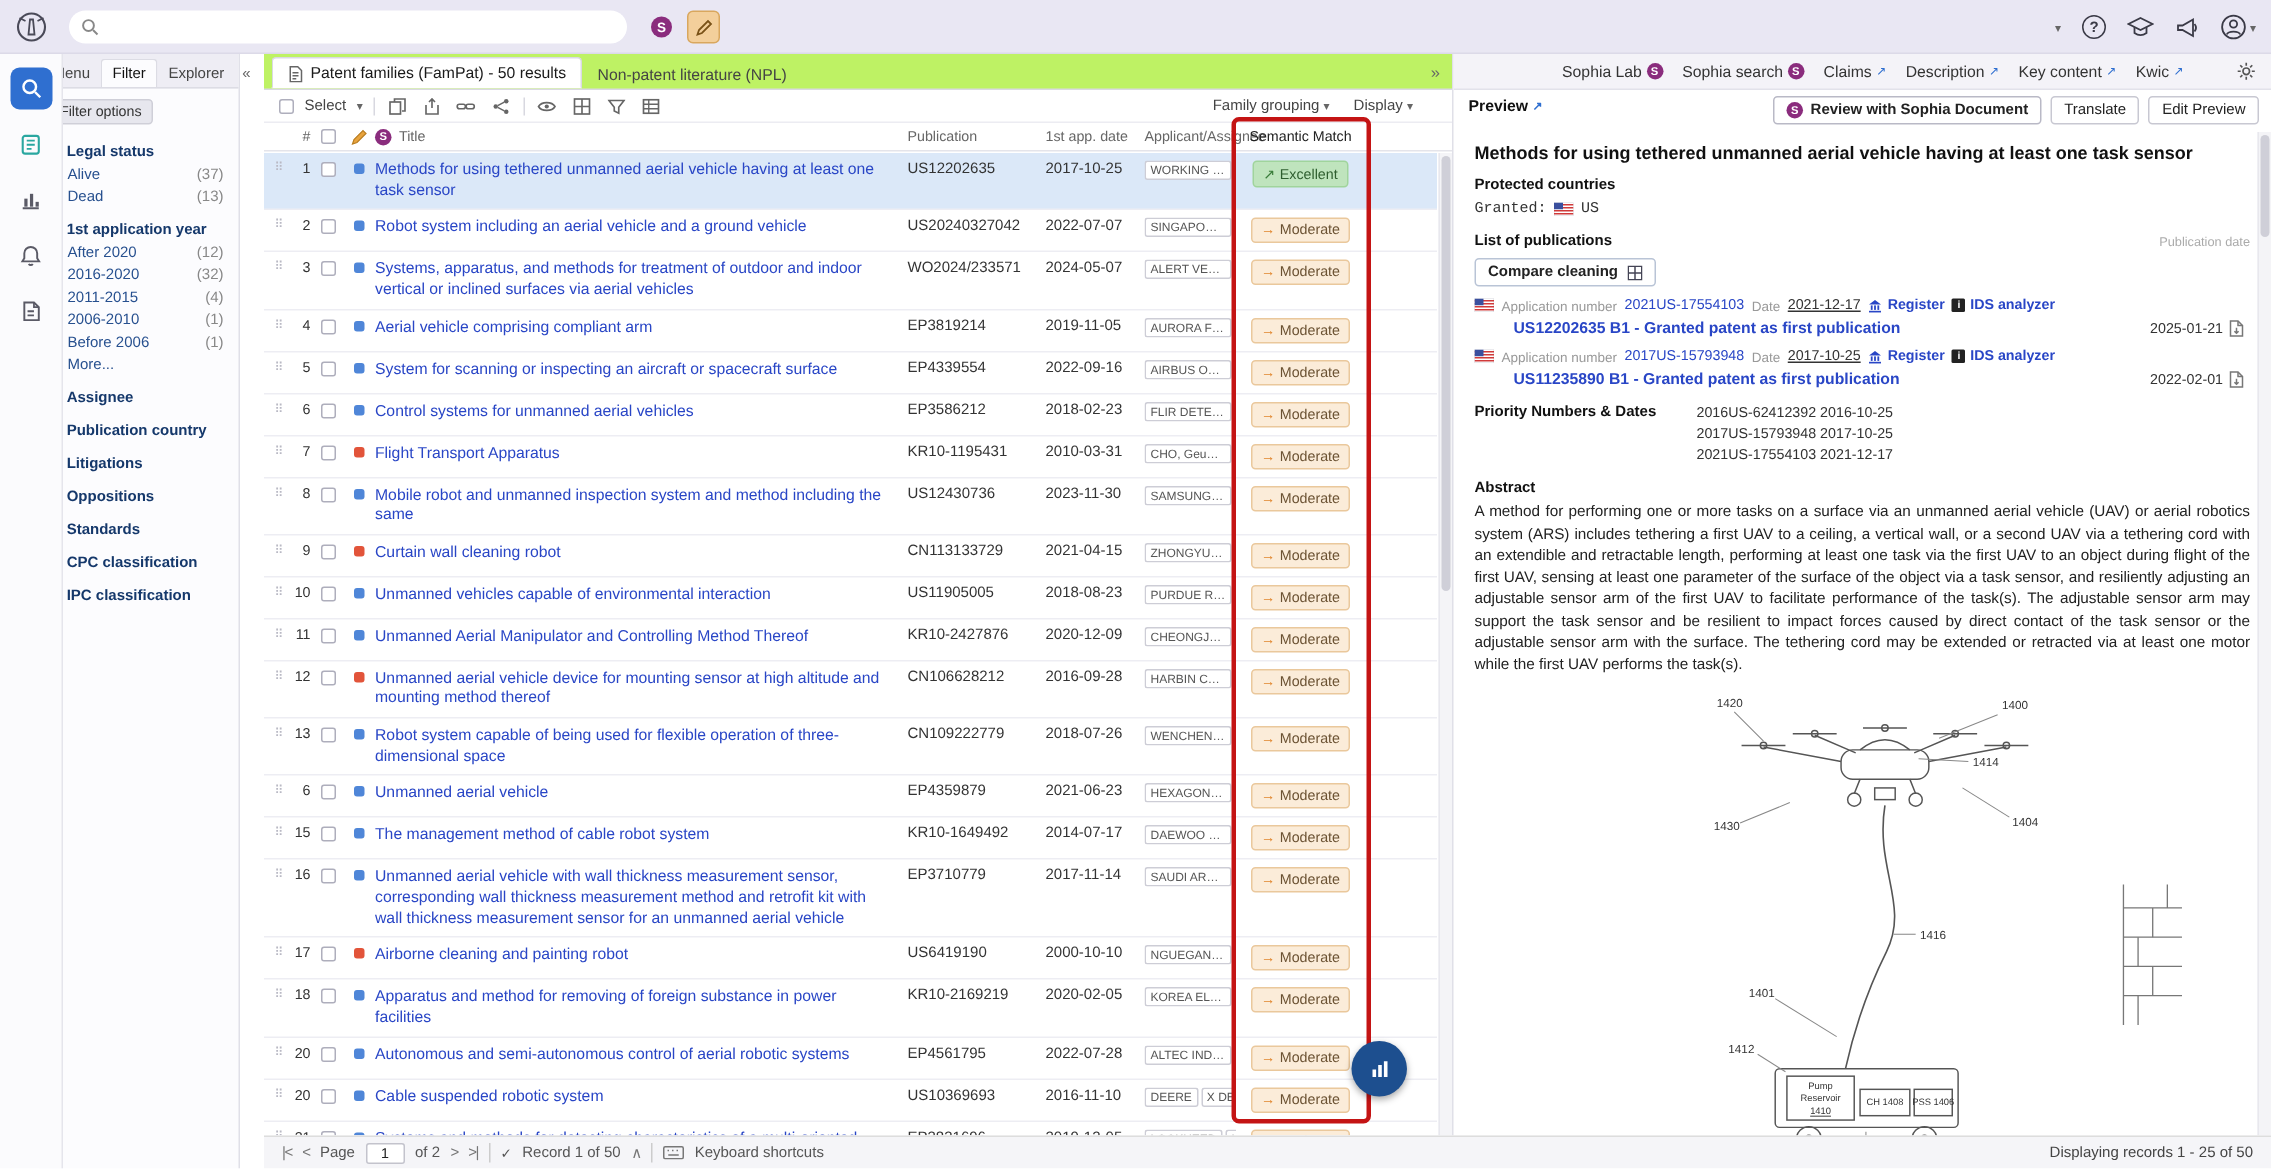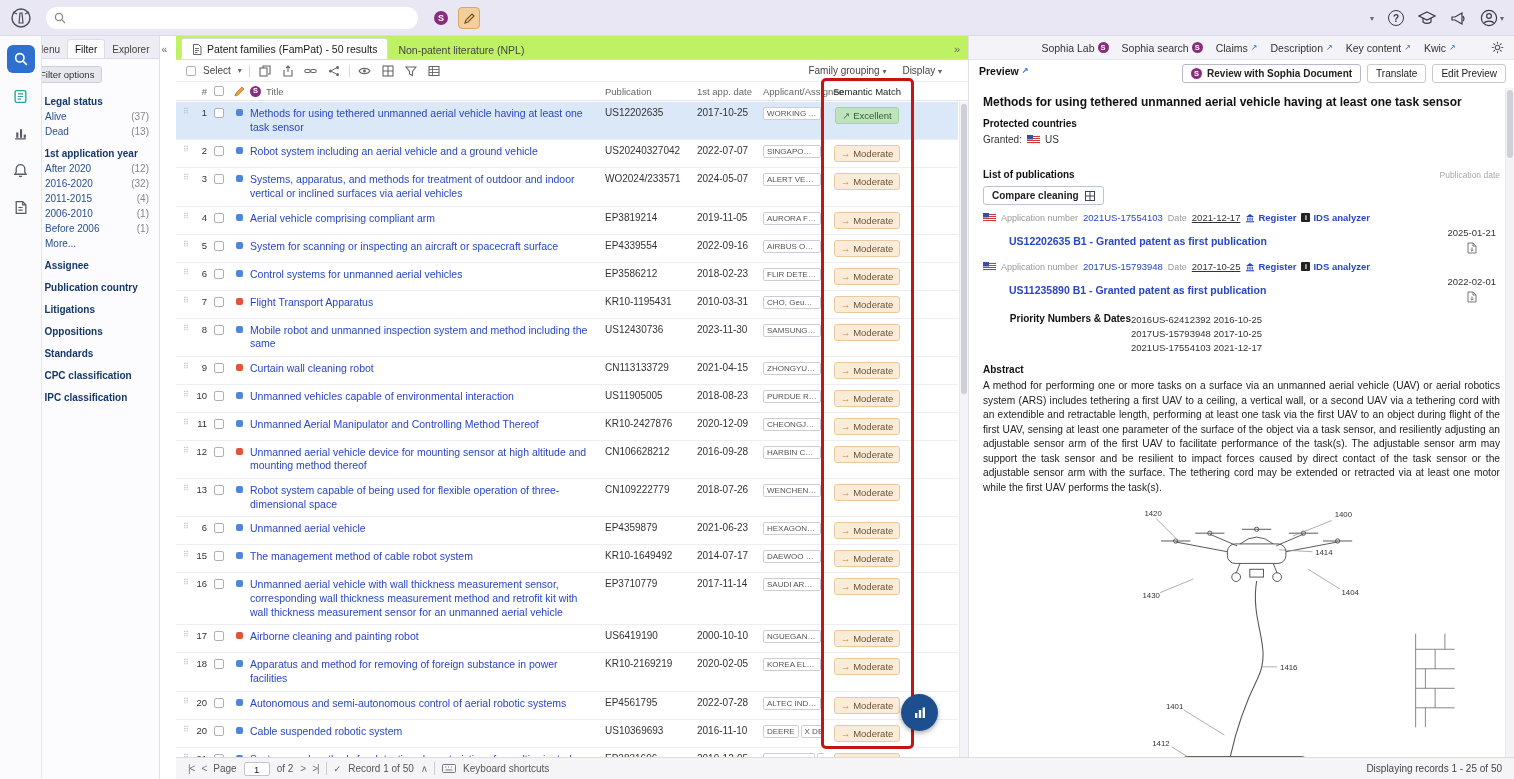--- a/index.html
+++ b/index.html
@@ -91,35 +91,35 @@
   .pv-tab { display:flex; align-items:center; gap:3px; cursor:pointer; white-space:nowrap; }
   .pv-tab.active { color:#111; font-weight:bold;margin-top:46px; }
   .pv-tab .ext { color:#2f6fd0; font-size:8px; vertical-align:super; }
   .pv-gear { margin-left:auto; cursor:pointer; }
   .pv-actions { height:27px; display:flex; justify-content:flex-end; align-items:center; gap:6px; padding:0 8px; }
   .pv-btn { display:inline-flex; align-items:center; gap:5px; border:1px solid #c8c8d2; border-radius:3px; background:#fff; font-family:inherit; font-size:10px; color:#222; padding:3px 8px; cursor:pointer; }
   .pv-btn.primary { font-weight:bold; border-color:#b9b9c6; }
   .pv-body { padding:4px 14px 0; position:relative; }
   .pv-title { font-size:12px; font-weight:bold; color:#111; margin:4px 0 9px; }
   .pv-label { font-size:10px; font-weight:bold; color:#111; }
-  .granted { display:flex; align-items:center; gap:5px; font-size:10px; color:#333; margin:5px 0 24px; }
+  .granted { display:flex; align-items:center; gap:5px; font-size:10px; color:#333; margin:5px 0 10px;font-family:Liberation Mono, monospace; }
   .pubs-head { display:flex; justify-content:space-between; align-items:flex-end; margin-top:4px; }
   .greysm { font-size:8.5px; color:#aaa; }
   .compare { display:inline-flex; align-items:center; gap:6px; border:1px solid #b9c4d6; border-radius:3px; background:#fff; font-family:inherit; font-size:10px; font-weight:bold; color:#222; padding:3px 8px; margin-top:6px; cursor:pointer; }
   .pe { margin-top:7px; }
   .pe1 { display:flex; align-items:center; gap:5px; font-size:9px; color:#999; flex-wrap:nowrap; }
   .pe1 .bl { color:#2946c6; font-size:9.5px; cursor:pointer; }
   .pe1 .dk { color:#333; font-size:9.5px;text-decoration:underline; }
   .pe1 .lnk { color:#2946c6; display:inline-flex; align-items:center; gap:3px; cursor:pointer; font-size:9.5px; font-weight:bold; }
   .idsbox { width:9px; height:9px; background:#222; color:#fff; font-size:7px; display:inline-flex; align-items:center; justify-content:center; border-radius:1px; }
   .pe2 { display:flex; align-items:center; margin:4px 4px 2px 26px; font-size:10.5px; }
   .pe2 .publink { color:#2946c6; font-weight:bold; cursor:pointer; }
-  .pe2 .pr { margin-left:auto; display:flex; align-items:center; gap:4px; color:#333; font-size:9.5px;flex-direction:column; }
+  .pe2 .pr { margin-left:auto; display:flex; align-items:center; gap:4px; color:#333; font-size:9.5px; }
   .prio { display:flex; margin-top:10px; }
-  .prio .pv-label { width:148px; flex:none;text-align:right; }
+  .prio .pv-label { width:148px; flex:none; }
   .prio .vals { font-size:9.5px; color:#333; line-height:1.45; }
   .abstract { font-size:10.2px; color:#222; line-height:1.42; text-align:justify; margin-top:4px; }
   .fig { display:flex; justify-content:center; margin-top:6px; }
   .pv-scroll { position:absolute; right:0; top:52px; bottom:0; width:9px; background:#f4f4f7; border-left:1px solid #e8e8ee; }
   .pv-thumb { position:absolute; left:1px; top:2px; width:6px; height:68px; background:#cfcfd8; border-radius:3px; }
 
   
   .bottombar { position:absolute; left:176px; top:757px; width:1338px; height:22px; background:#f5f5f8; border-top:1px solid #ddd; display:flex; align-items:center; gap:7px; padding:0 12px; font-size:10px; color:#555; z-index:15; }
   .pgbtn { cursor:pointer; color:#777; letter-spacing:-1px; }
   .pageinput { width:26px; height:14px; border:1px solid #c3c3cc; background:#fff; border-radius:2px; text-align:center; font-size:9.5px; line-height:14px; color:#222; }

